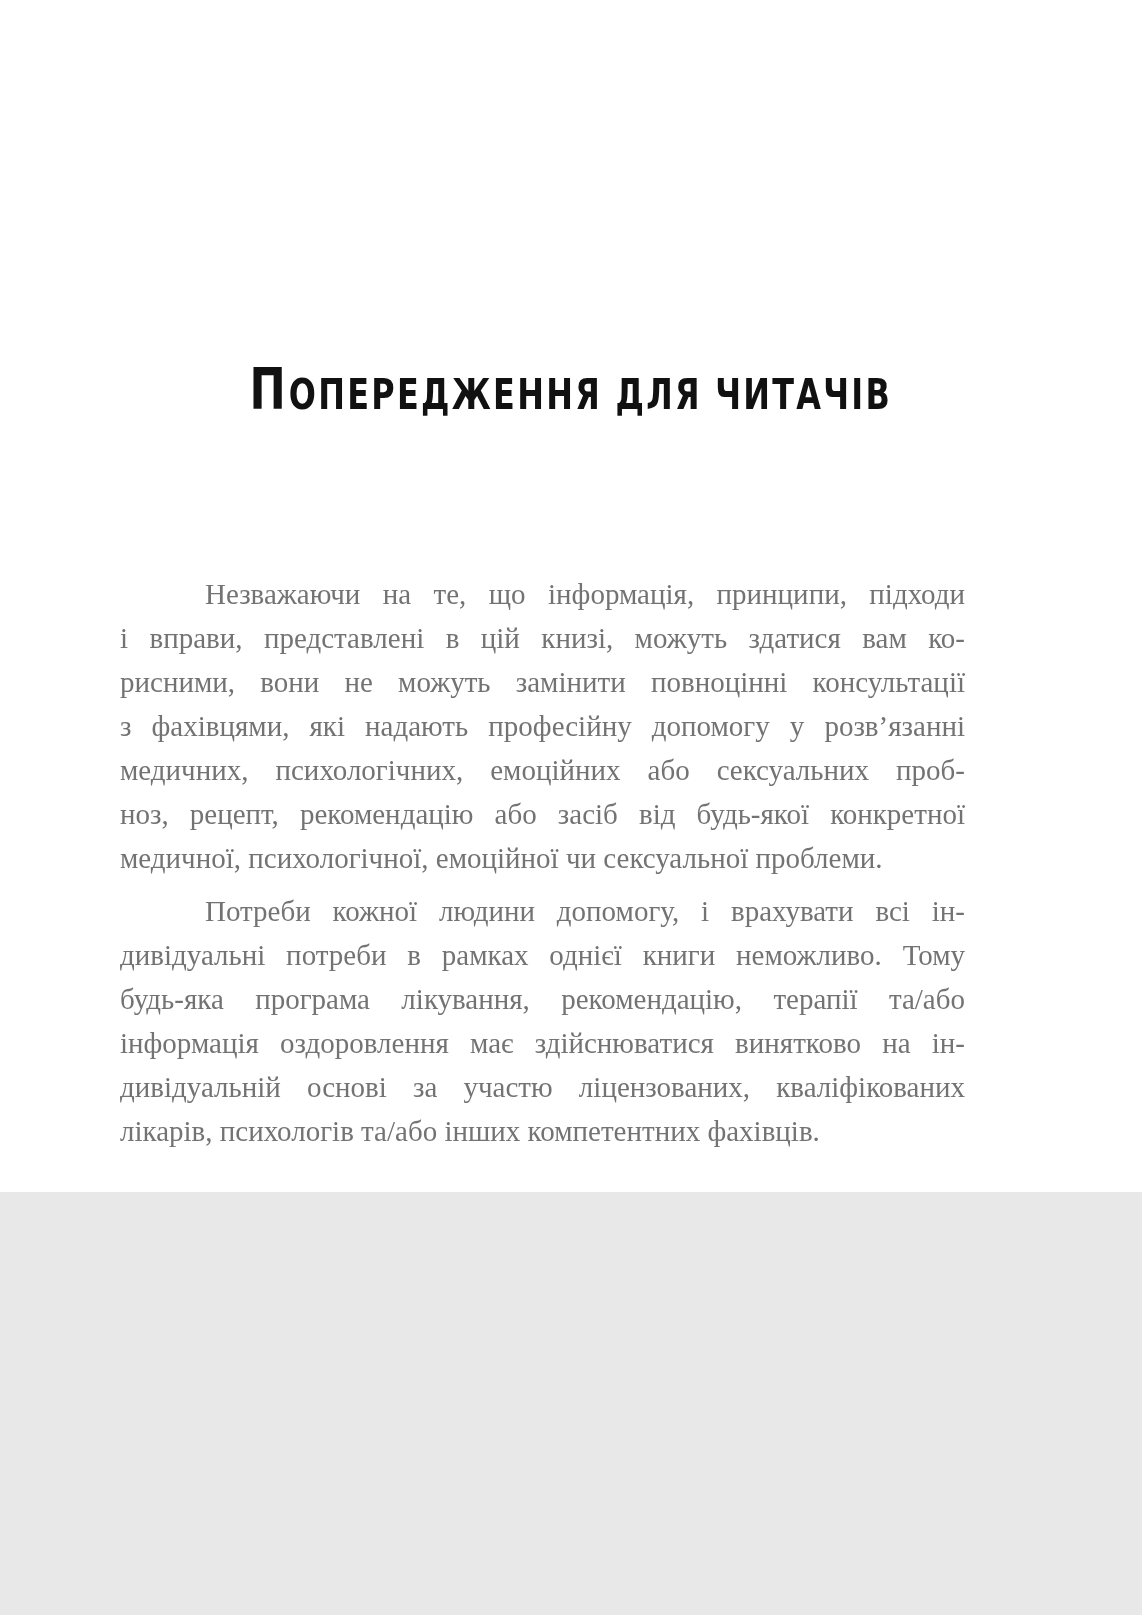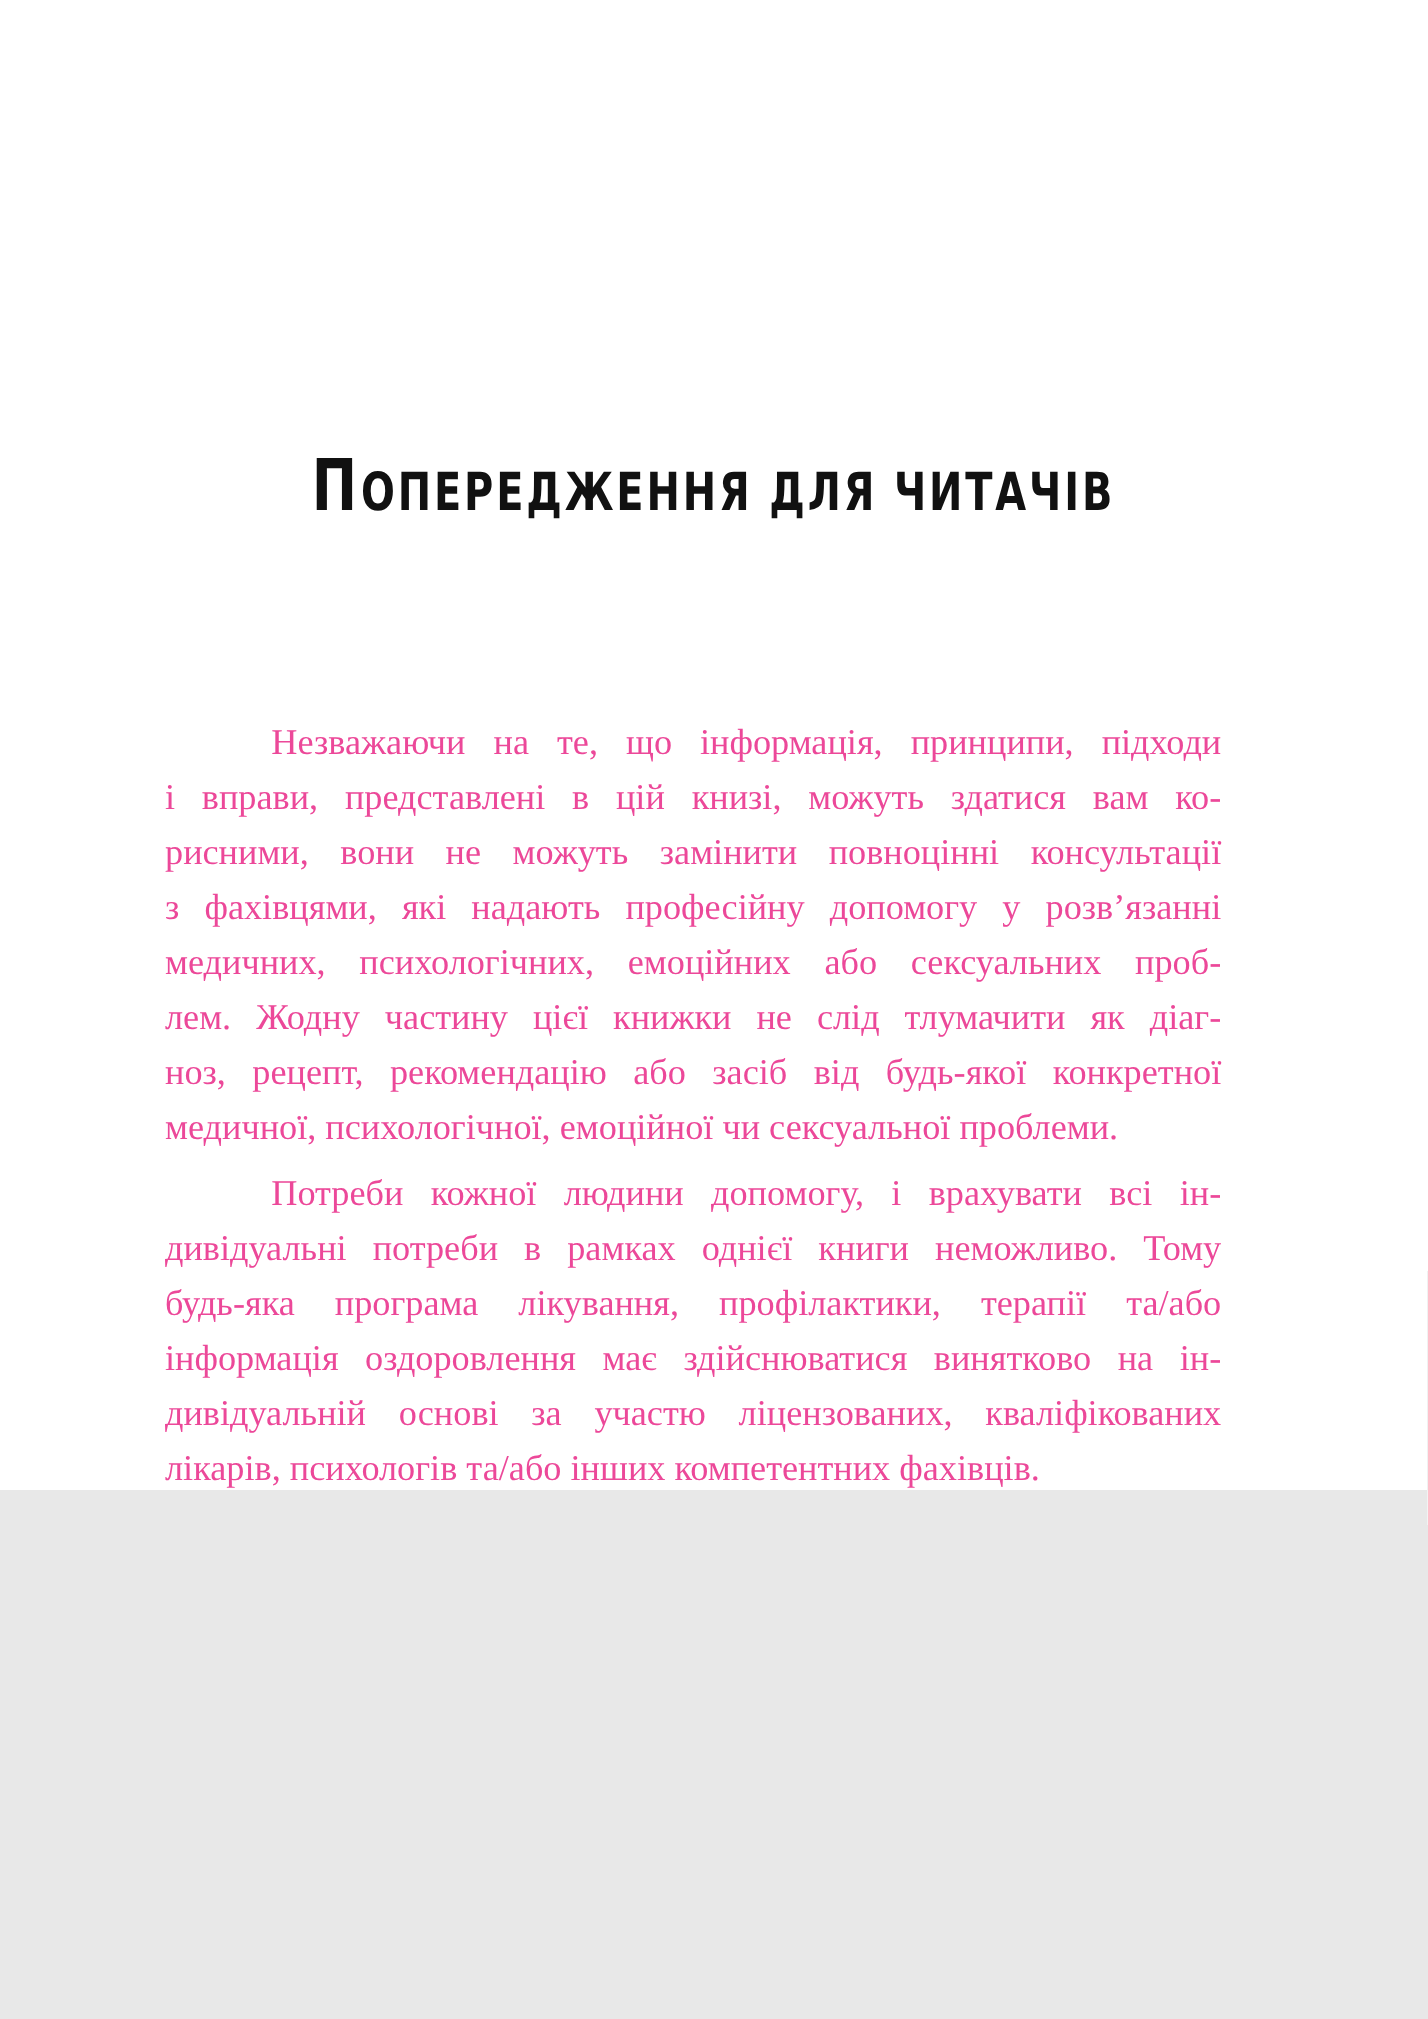--- a/index.html
+++ b/index.html
@@ -41,25 +41,25 @@
   }
   .chapter-title::first-letter {
     font-size: 57px;
     letter-spacing: 4px;
   }
 
   
   .text-block {
     position: absolute;
     top: 572px;
-    left: 132px;
+    left: 120px;
     width: 845px;
     font-size: 29px;
     line-height: 44px;
-    color: #ec4899;
+    color: #737373;
   }
   .paragraph { margin: 0; }
   .paragraph + .paragraph { margin-top: 9px; }
   .line {
     text-align: justify;
     text-align-last: justify;
     white-space: normal;
   }
   .line.indent {
     padding-left: 85px;
@@ -94,29 +94,28 @@
   </div>
 
   <div class="text-block">
 
     <div class="paragraph">
       <div class="line indent">Незважаючи на те, що інформація, принципи, підходи</div>
       <div class="line">і вправи, представлені в цій книзі, можуть здатися вам ко-</div>
       <div class="line">рисними, вони не можуть замінити повноцінні консультації</div>
       <div class="line">з фахівцями, які надають професійну допомогу у розв’язанні</div>
       <div class="line">медичних, психологічних, емоційних або сексуальних проб-</div>
-      <div class="line">лем. Жодну частину цієї книжки не слід тлумачити як діаг-</div>
       <div class="line">ноз, рецепт, рекомендацію або засіб від будь-якої конкретної</div>
       <div class="line last">медичної, психологічної, емоційної чи сексуальної проблеми.</div>
     </div>
 
     <div class="paragraph">
       <div class="line indent">Потреби кожної людини допомогу, і врахувати всі ін-</div>
       <div class="line">дивідуальні потреби в рамках однієї книги неможливо. Тому</div>
-      <div class="line">будь-яка програма лікування, профілактики, терапії та/або</div>
+      <div class="line">будь-яка програма лікування, рекомендацію, терапії та/або</div>
       <div class="line">інформація оздоровлення має здійснюватися винятково на ін-</div>
       <div class="line">дивідуальній основі за участю ліцензованих, кваліфікованих</div>
       <div class="line last">лікарів, психологів та/або інших компетентних фахівців.</div>
     </div>
 
   </div>
 
   <div class="page-number-wrap">
     <span class="page-number">3</span>
   </div>

